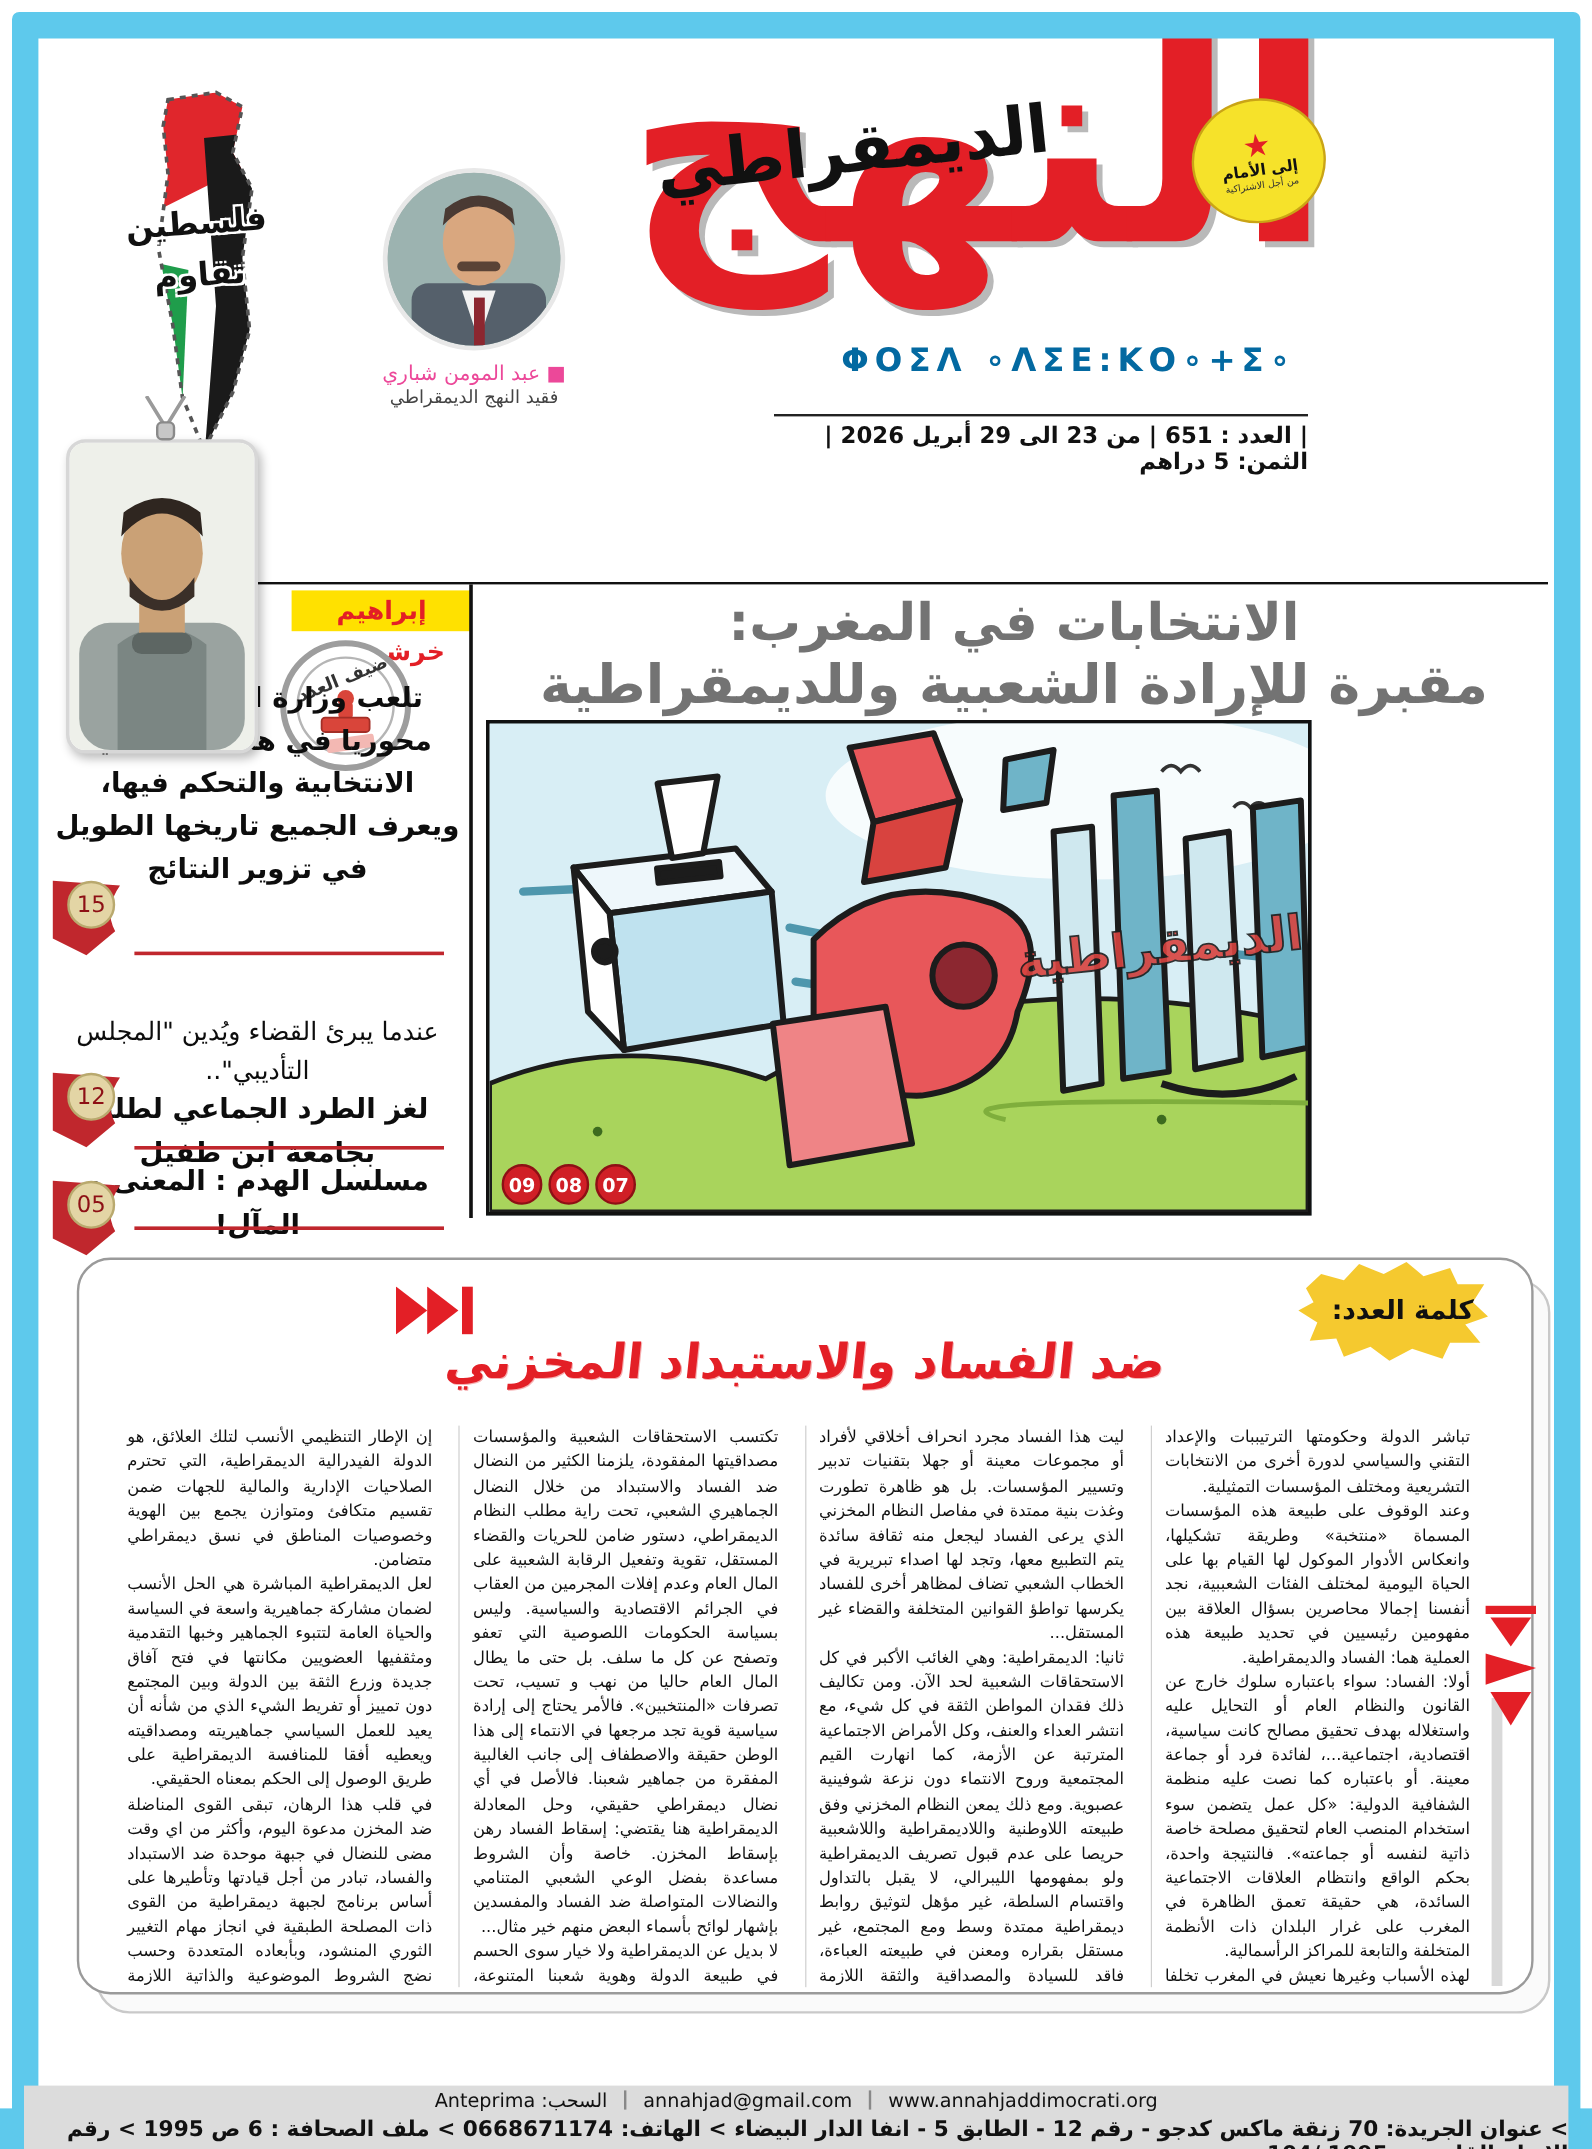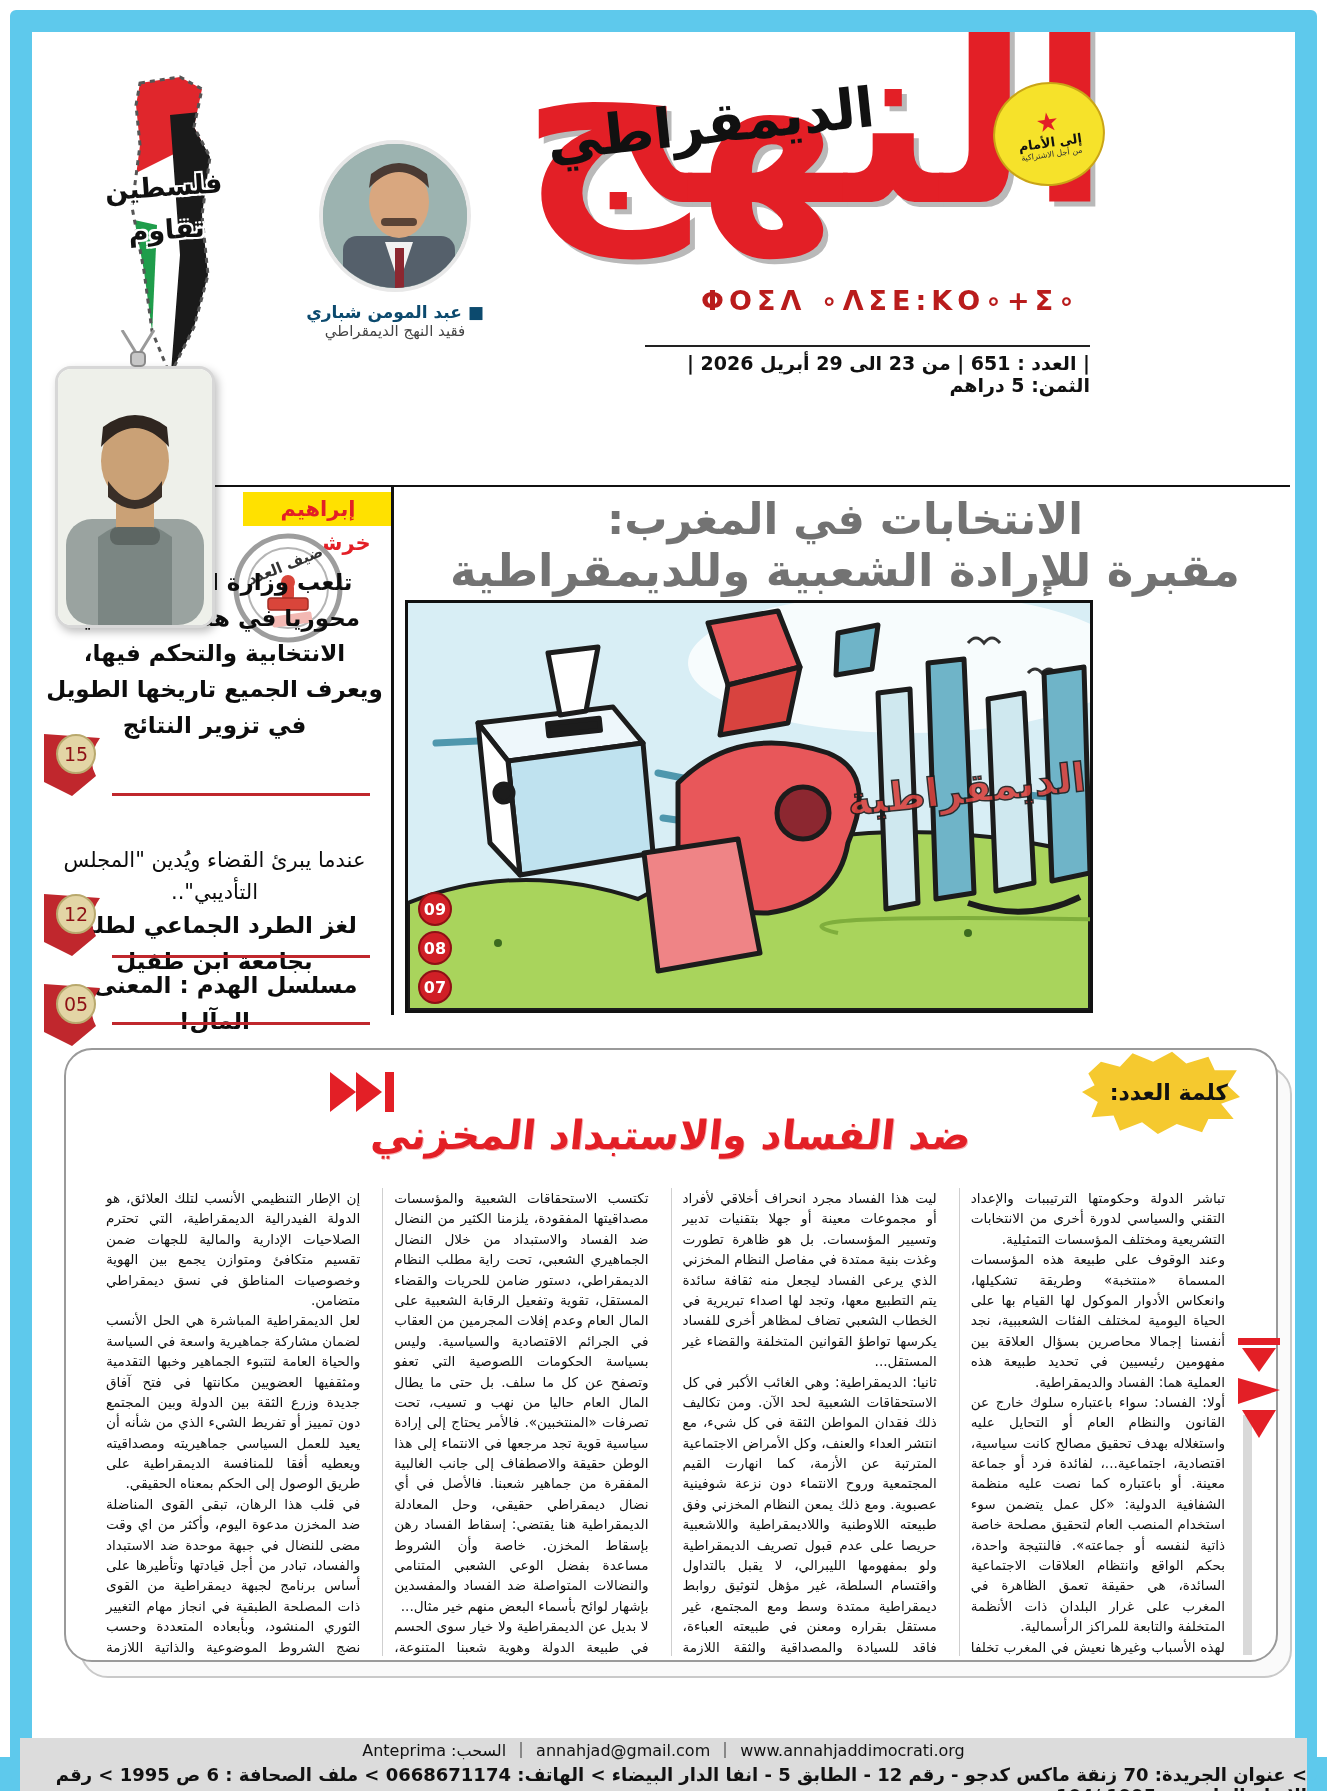--- a/index.html
+++ b/index.html
@@ -8,33 +8,33 @@
   .frame{position:absolute;inset:10px;border:22px solid #5ec9ec;border-radius:6px;pointer-events:none;z-index:50;}
   .bottom-strip{position:absolute;left:0;right:0;bottom:0;height:34px;background:#5ec9ec;z-index:49;}
 
   
   .palestine{position:absolute;left:52px;top:75px;width:215px;height:310px;}
   .palestine .txt{position:absolute;left:38px;top:90px;width:150px;text-align:center;font-weight:bold;
     font-size:27px;line-height:1.6;color:#111;transform:rotate(-4deg);
     text-shadow:-2px -2px 0 #fff,2px -2px 0 #fff,-2px 2px 0 #fff,2px 2px 0 #fff;}
   .obit{position:absolute;left:300px;top:140px;width:190px;text-align:center;}
   .obit .photo{width:152px;height:152px;border-radius:50%;overflow:hidden;margin:0 auto;border:4px solid #e8e8e8;background:#9fb0ad;}
-  .obit .cap1{margin-top:10px;font-weight:bold;font-size:17px;color:#0c4a6e;direction:rtl;}
+  .obit .cap1{margin-top:10px;font-weight:normal;font-size:17px;color:#ec4899;direction:rtl;}
   .obit .cap2{font-size:15px;color:#444;direction:rtl;}
 
   .logo{position:absolute;left:470px;top:40px;width:640px;height:310px;direction:rtl;}
   .logo .main{position:absolute;right:0;top:-60px;font-size:235px;font-weight:bold;color:#e31f26;
     text-shadow:5px 5px 0 #b9b9b9;letter-spacing:-6px;line-height:1.2;}
   .logo .sub{position:absolute;right:235px;top:52px;font-size:55px;font-weight:bold;color:#111;transform:rotate(-6deg);}
   .emblem{position:absolute;right:5px;top:42px;width:112px;height:104px;border-radius:50%;
     background:#f6e22a;border:2px solid #caa416;z-index:5;display:flex;flex-direction:column;align-items:center;justify-content:center;transform:rotate(-8deg);}
   .emblem .star{color:#e31f26;font-size:26px;line-height:1;}
   .emblem .t1{font-size:13px;font-weight:bold;color:#111;}
   .emblem .t2{font-size:8px;color:#333;}
-  .tifinagh{position:absolute;right:30px;top:245px;font-size:27px;font-weight:bold;color:#b91c1c;letter-spacing:5px;}
+  .tifinagh{position:absolute;right:30px;top:245px;font-size:27px;font-weight:bold;color:#0369a1;letter-spacing:5px;}
   .issue-rule{position:absolute;left:645px;top:345px;width:445px;height:2px;background:#222;}
   .issue-line{position:absolute;left:645px;top:352px;width:445px;direction:rtl;
     font-weight:bold;font-size:19px;color:#111;}
 
   
   .staffbar{position:absolute;left:208px;top:437px;width:1082px;height:44px;background:#e4e4e4;
     display:flex;flex-direction:row-reverse;align-items:center;justify-content:space-between;direction:rtl;padding:0 14px;}
   .staffbar .cell{font-weight:bold;font-size:16.5px;color:#111;white-space:nowrap;}
   .staffbar .sep{width:3px;height:22px;background:#111;margin:0 10px;}
 
@@ -50,21 +50,21 @@
   .hdivider{position:absolute;left:215px;top:485px;width:1075px;height:2px;background:#111;}
 
   
   .headline{position:absolute;left:400px;top:495px;width:890px;text-align:center;direction:rtl;color:#737373;}
   .headline .h1{font-size:43px;font-weight:bold;line-height:1.15;}
   .headline .h2{font-size:45px;font-weight:bold;line-height:1.2;}
 
   
   .cartoon{position:absolute;left:405px;top:600px;width:688px;height:413px;border:3px solid #111;background:#d8eef5;}
   .cartoon svg{display:block;}
-  .page-badges{position:absolute;left:10px;bottom:6px;display:flex;gap:5px;direction:ltr;flex-direction:column;}
+  .page-badges{position:absolute;left:10px;bottom:6px;display:flex;gap:5px;direction:ltr;}
   .pbadge{width:34px;height:34px;border-radius:50%;background:#d01f26;border:2px solid #8d1015;color:#fff;
     font-weight:bold;font-size:16px;display:flex;align-items:center;justify-content:center;}
 
   
   .side-item{position:absolute;left:42px;width:345px;direction:rtl;text-align:center;color:#0d0d0d;}
   .si-bold{font-weight:bold;font-size:23px;line-height:1.55;}
   .si-reg{font-size:21px;line-height:1.5;}
   .badge-flag{position:absolute;width:62px;height:66px;}
   .badge-flag svg{position:absolute;left:0;top:0;}
   .badge-flag .num{position:absolute;left:14px;top:2px;width:40px;height:40px;border-radius:50%;background:#e3d5a5;

